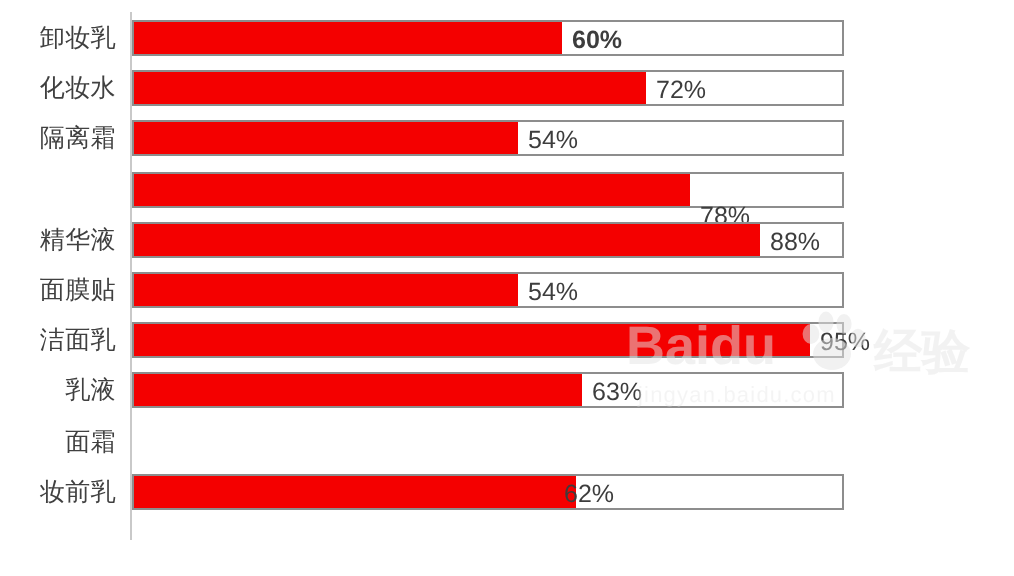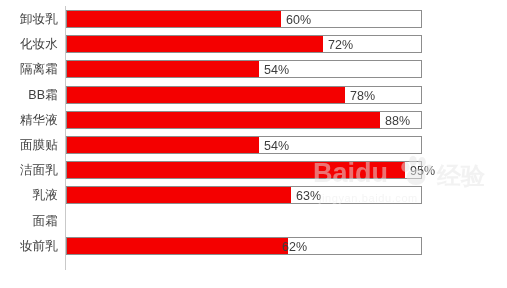--- a/index.html
+++ b/index.html
@@ -146,42 +146,41 @@
 
 <div id="chart-root">
 
   <div id="axis-line"></div>
 
   <div id="rows">
       <div class="bar-row" style="top: 8px;">
         <div class="cat-label">卸妆乳</div>
         <div class="track">
           <div class="fill" style="width: 214px; background: rgb(244, 0, 0);"></div>
-          <div class="value-label" style="left: 214px;">60%</div>
+          <div class="value-label" style="left: 214px; font-weight: bold;">60%</div>
         </div>
       </div>
       <div class="bar-row" style="top: 33.2px;">
         <div class="cat-label">化妆水</div>
         <div class="track">
           <div class="fill" style="width: 256px; background: rgb(244, 0, 0);"></div>
           <div class="value-label" style="left: 256px;">72%</div>
         </div>
       </div>
       <div class="bar-row" style="top: 58.4px;">
         <div class="cat-label">隔离霜</div>
         <div class="track">
           <div class="fill" style="width: 192px; background: rgb(244, 0, 0);"></div>
           <div class="value-label" style="left: 192px;">54%</div>
         </div>
       </div>
       <div class="bar-row" style="top: 83.6px;">
-        <div class="cat-label">BB霜</div>
         <div class="track">
           <div class="fill" style="width: 278px; background: rgb(244, 0, 0);"></div>
-          <div class="value-label" style="left: 278px;">78%</div>
+          <div class="value-label" style="left: 278px; margin-top: 12px;">78%</div>
         </div>
       </div>
       <div class="bar-row" style="top: 108.8px;">
         <div class="cat-label">精华液</div>
         <div class="track">
           <div class="fill" style="width: 313px; background: rgb(244, 0, 0);"></div>
           <div class="value-label" style="left: 313px;">88%</div>
         </div>
       </div>
       <div class="bar-row" style="top: 134px;">

